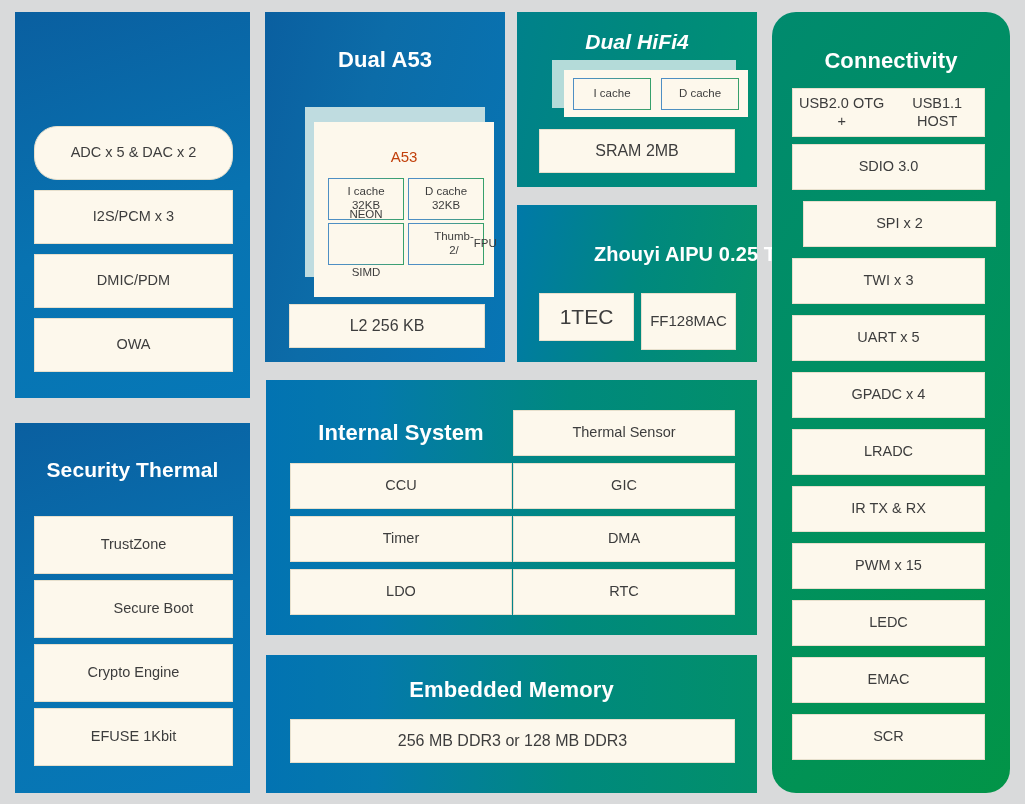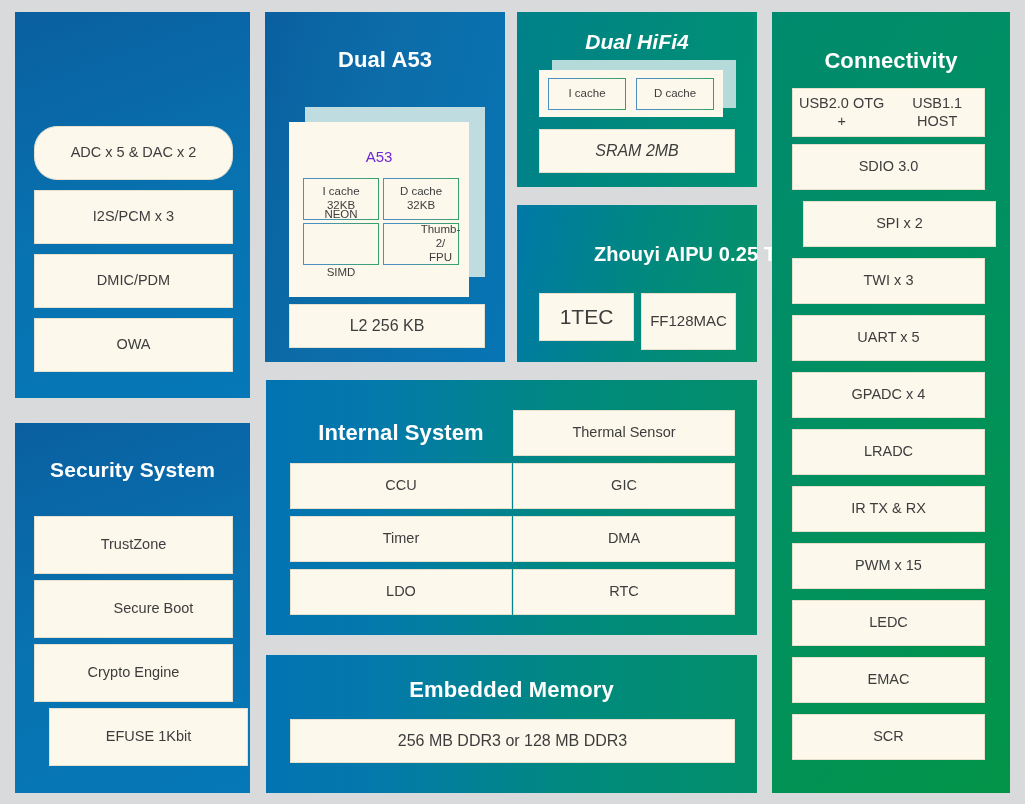--- a/index.html
+++ b/index.html
@@ -16,44 +16,44 @@
   .panel-title{
     color:#ffffff;font-weight:bold;text-align:center;
     letter-spacing:.1px;
   }
 
   
   .g-blue      {background:linear-gradient(105deg,#0a5fa0 0%,#0c6ca8 38%,#0775b4 100%);}
   .g-blue-tall {background:linear-gradient(160deg,#0a5fa0 0%,#0873b1 55%,#0678b7 100%);}
   .g-aipu      {background:linear-gradient(100deg,#0079a8 0%,#00887f 50%,#059268 100%);}
   .g-hifi      {background:linear-gradient(100deg,#00818b 0%,#00897c 50%,#009273 100%);}
-  .g-conn      {background:linear-gradient(125deg,#008a6e 0%,#009061 45%,#029447 100%);}
+  .g-conn      {background:linear-gradient(125deg,#008a6e 0%,#009061 45%,#029447 100%);border-radius:24px;}
   .g-bluegreen {background:linear-gradient(90deg,#0273b2 0%,#0479ac 22%,#00897e 62%,#029069 100%);}
 
   
   .box{
     position:absolute;box-sizing:border-box;
     background:#fdf8ec;
     color:#3d3d3d;
     display:flex;align-items:center;justify-content:center;
     text-align:center;
     font-size:14.5px;
     line-height:1.22;
     border:1px solid #e7e0cd;
   }
 
   
   .backcard{position:absolute;background:#bfdce0;}
   .backcard.teal{background:#b4dbd9;}
   .frontcard{
-    position:absolute;background:#fdf8ec;box-sizing:border-box;
+    position:absolute;background:#fdf8ec;box-sizing:border-box;margin-left:25px;
   }
   .cardlabel{
     position:absolute;width:100%;text-align:center;
-    color:#6d28d9;font-size:15px;
+    color:#c2410c;font-size:15px;
   }
   
   .cell{
     position:absolute;box-sizing:border-box;
     background:#fdf8ec;
     display:flex;align-items:center;justify-content:center;
     text-align:center;color:#3d3d3d;
     font-size:11.5px;line-height:1.2;
     border:1px solid transparent;
     border-image:linear-gradient(90deg,#4e8fc4 0%,#4e8fc4 18%,#3f9f7a 82%,#36a06b 100%) 1;
@@ -65,25 +65,25 @@
 <div class="canvas">
 
   <div class="panel g-blue-tall" style="left:15px;top:12px;width:235px;height:386px;">
     <div class="box" style="left:19px;top:114px;width:199px;height:54px;border-radius:23px;">ADC x 5 &amp; DAC x 2</div>
     <div class="box" style="left:19px;top:178px;width:199px;height:54px;">I2S/PCM x 3</div>
     <div class="box" style="left:19px;top:242px;width:199px;height:54px;">DMIC/PDM</div>
     <div class="box" style="left:19px;top:306px;width:199px;height:54px;">OWA</div>
   </div>
 
   <div class="panel g-blue-tall" style="left:15px;top:423px;width:235px;height:370px;">
-    <div class="panel-title" style="position:absolute;left:0;top:35px;width:100%;font-size:21px;">Security System</div>
+    <div class="panel-title" style="position:absolute;left:0;top:35px;width:100%;font-size:21px;">Security Thermal</div>
     <div class="box" style="left:19px;top:93px;width:199px;height:58px;">TrustZone</div>
     <div class="box" style="left:19px;top:157px;width:199px;height:58px;padding-left:40px;">Secure Boot</div>
     <div class="box" style="left:19px;top:221px;width:199px;height:58px;">Crypto Engine</div>
-    <div class="box" style="left:34px;top:285px;width:199px;height:58px;">EFUSE 1Kbit</div>
+    <div class="box" style="left:19px;top:285px;width:199px;height:58px;">EFUSE 1Kbit</div>
   </div>
 
   <div class="panel g-blue" style="left:265px;top:12px;width:240px;height:350px;">
     <div class="panel-title" style="position:absolute;left:0;top:35px;width:100%;font-size:22px;">Dual A53</div>
 
     <div class="backcard" style="left:40px;top:95px;width:180px;height:170px;"></div>
 
     <div class="frontcard" style="left:24px;top:110px;width:180px;height:175px;">
       <div class="cardlabel" style="top:26px;">A53</div>
 
@@ -92,39 +92,39 @@
         <span>32KB</span>
       </div>
       <div class="cell" style="left:94px;top:56px;width:76px;height:42px;flex-direction:column;">
         <span>D cache</span>
         <span>32KB</span>
       </div>
       <div class="cell" style="left:14px;top:101px;width:76px;height:42px;flex-direction:column;gap:44px;">
         <span>NEON</span>
         <span>SIMD</span>
       </div>
-      <div class="cell" style="left:94px;top:101px;width:76px;height:42px;flex-direction:column;padding-left:39px;">
+      <div class="cell" style="left:94px;top:101px;width:76px;height:42px;flex-direction:row;padding-left:39px;">
         <span>Thumb-2/</span>
         <span>FPU</span>
       </div>
     </div>
 
     <div class="box" style="left:24px;top:292px;width:196px;height:44px;font-size:16px;">L2 256 KB</div>
   </div>
 
   <div class="panel g-hifi" style="left:517px;top:12px;width:240px;height:175px;">
     <div class="panel-title" style="position:absolute;left:0;top:18px;width:100%;font-size:21px;font-style:italic;">Dual HiFi4</div>
 
     <div class="backcard teal" style="left:35px;top:48px;width:184px;height:48px;"></div>
     <div class="frontcard" style="left:22px;top:58px;width:184px;height:47px;">
       <div class="cell" style="left:9px;top:8px;width:78px;height:32px;font-size:11.5px;">I cache</div>
       <div class="cell" style="left:97px;top:8px;width:78px;height:32px;font-size:11.5px;">D cache</div>
     </div>
 
-    <div class="box" style="left:22px;top:117px;width:196px;height:44px;font-size:16px;font-style:italic;">SRAM 2MB</div>
+    <div class="box" style="left:22px;top:117px;width:196px;height:44px;font-size:16px;">SRAM 2MB</div>
   </div>
 
   <div class="panel g-aipu" style="left:517px;top:205px;width:240px;height:157px;">
     <div class="panel-title" style="position:absolute;left:0;top:38px;width:100%;font-size:20px;padding-left:48px;">Zhouyi AIPU 0.25 T</div>
     <div class="box" style="left:22px;top:88px;width:95px;height:48px;font-size:21px;">1TEC</div>
     <div class="box" style="left:124px;top:88px;width:95px;height:57px;font-size:15px;">FF128MAC</div>
   </div>
 
   <div class="panel g-bluegreen" style="left:266px;top:380px;width:491px;height:255px;">
     <div class="panel-title" style="position:absolute;left:24px;top:40px;width:222px;font-size:22px;text-align:center;">Internal System</div>

